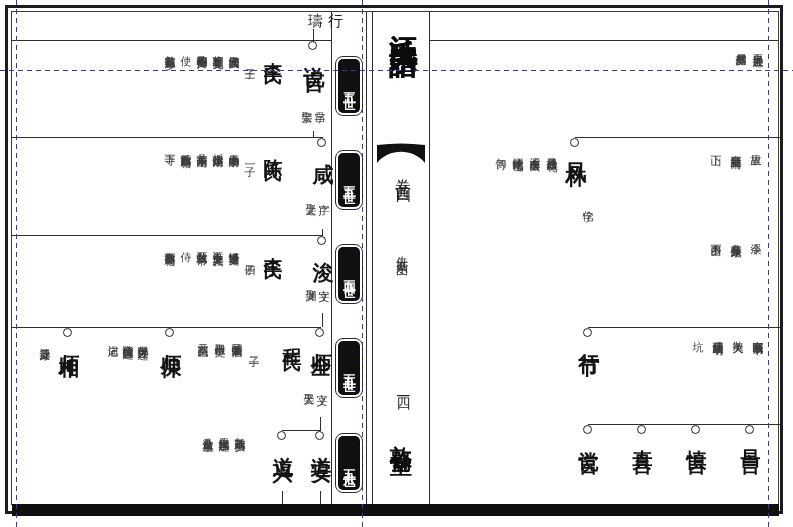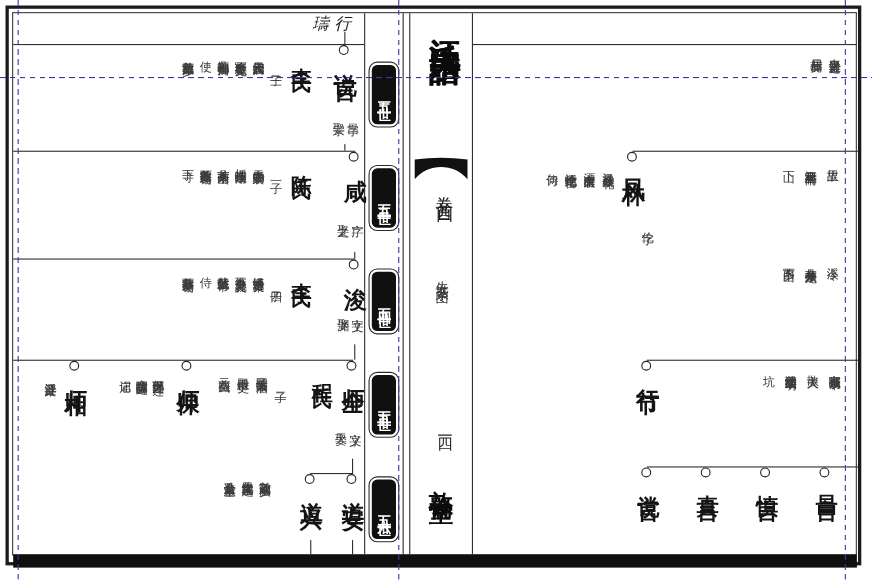--- a/index.html
+++ b/index.html
@@ -73,21 +73,21 @@
   <div class="node" style="left:315px;top:328px;"></div>
   <div class="node" style="left:277px;top:431px;"></div>
   <div class="node" style="left:315px;top:431px;"></div>
   <div class="node" style="left:570px;top:138px;"></div>
   <div class="node" style="left:583px;top:328px;"></div>
   <div class="node" style="left:745px;top:425px;"></div>
   <div class="node" style="left:691px;top:425px;"></div>
   <div class="node" style="left:637px;top:425px;"></div>
   <div class="node" style="left:583px;top:425px;"></div>
 
-  <div class="header-h" style="left:284px;top:12px;font-style:italic;">璹行</div>
+  <div class="header-h" style="left:308px;top:12px;">璹行</div>
 
   <div class="vtext pname" style="left:302px;top:50px;">说言</div>
   <div class="notes courtesy" style="right:467px;top:103px;">
     <div class="col">字昌</div>
     <div class="col">宗娶</div>
   </div>
   <div class="vtext sname" style="left:263px;top:47px;">李氏</div>
   <div class="notes" style="right:535px;top:47px;line-height:16px;">
     <div class="col son-count">子三</div>
     <div class="col">唐贞元间授云</div>

